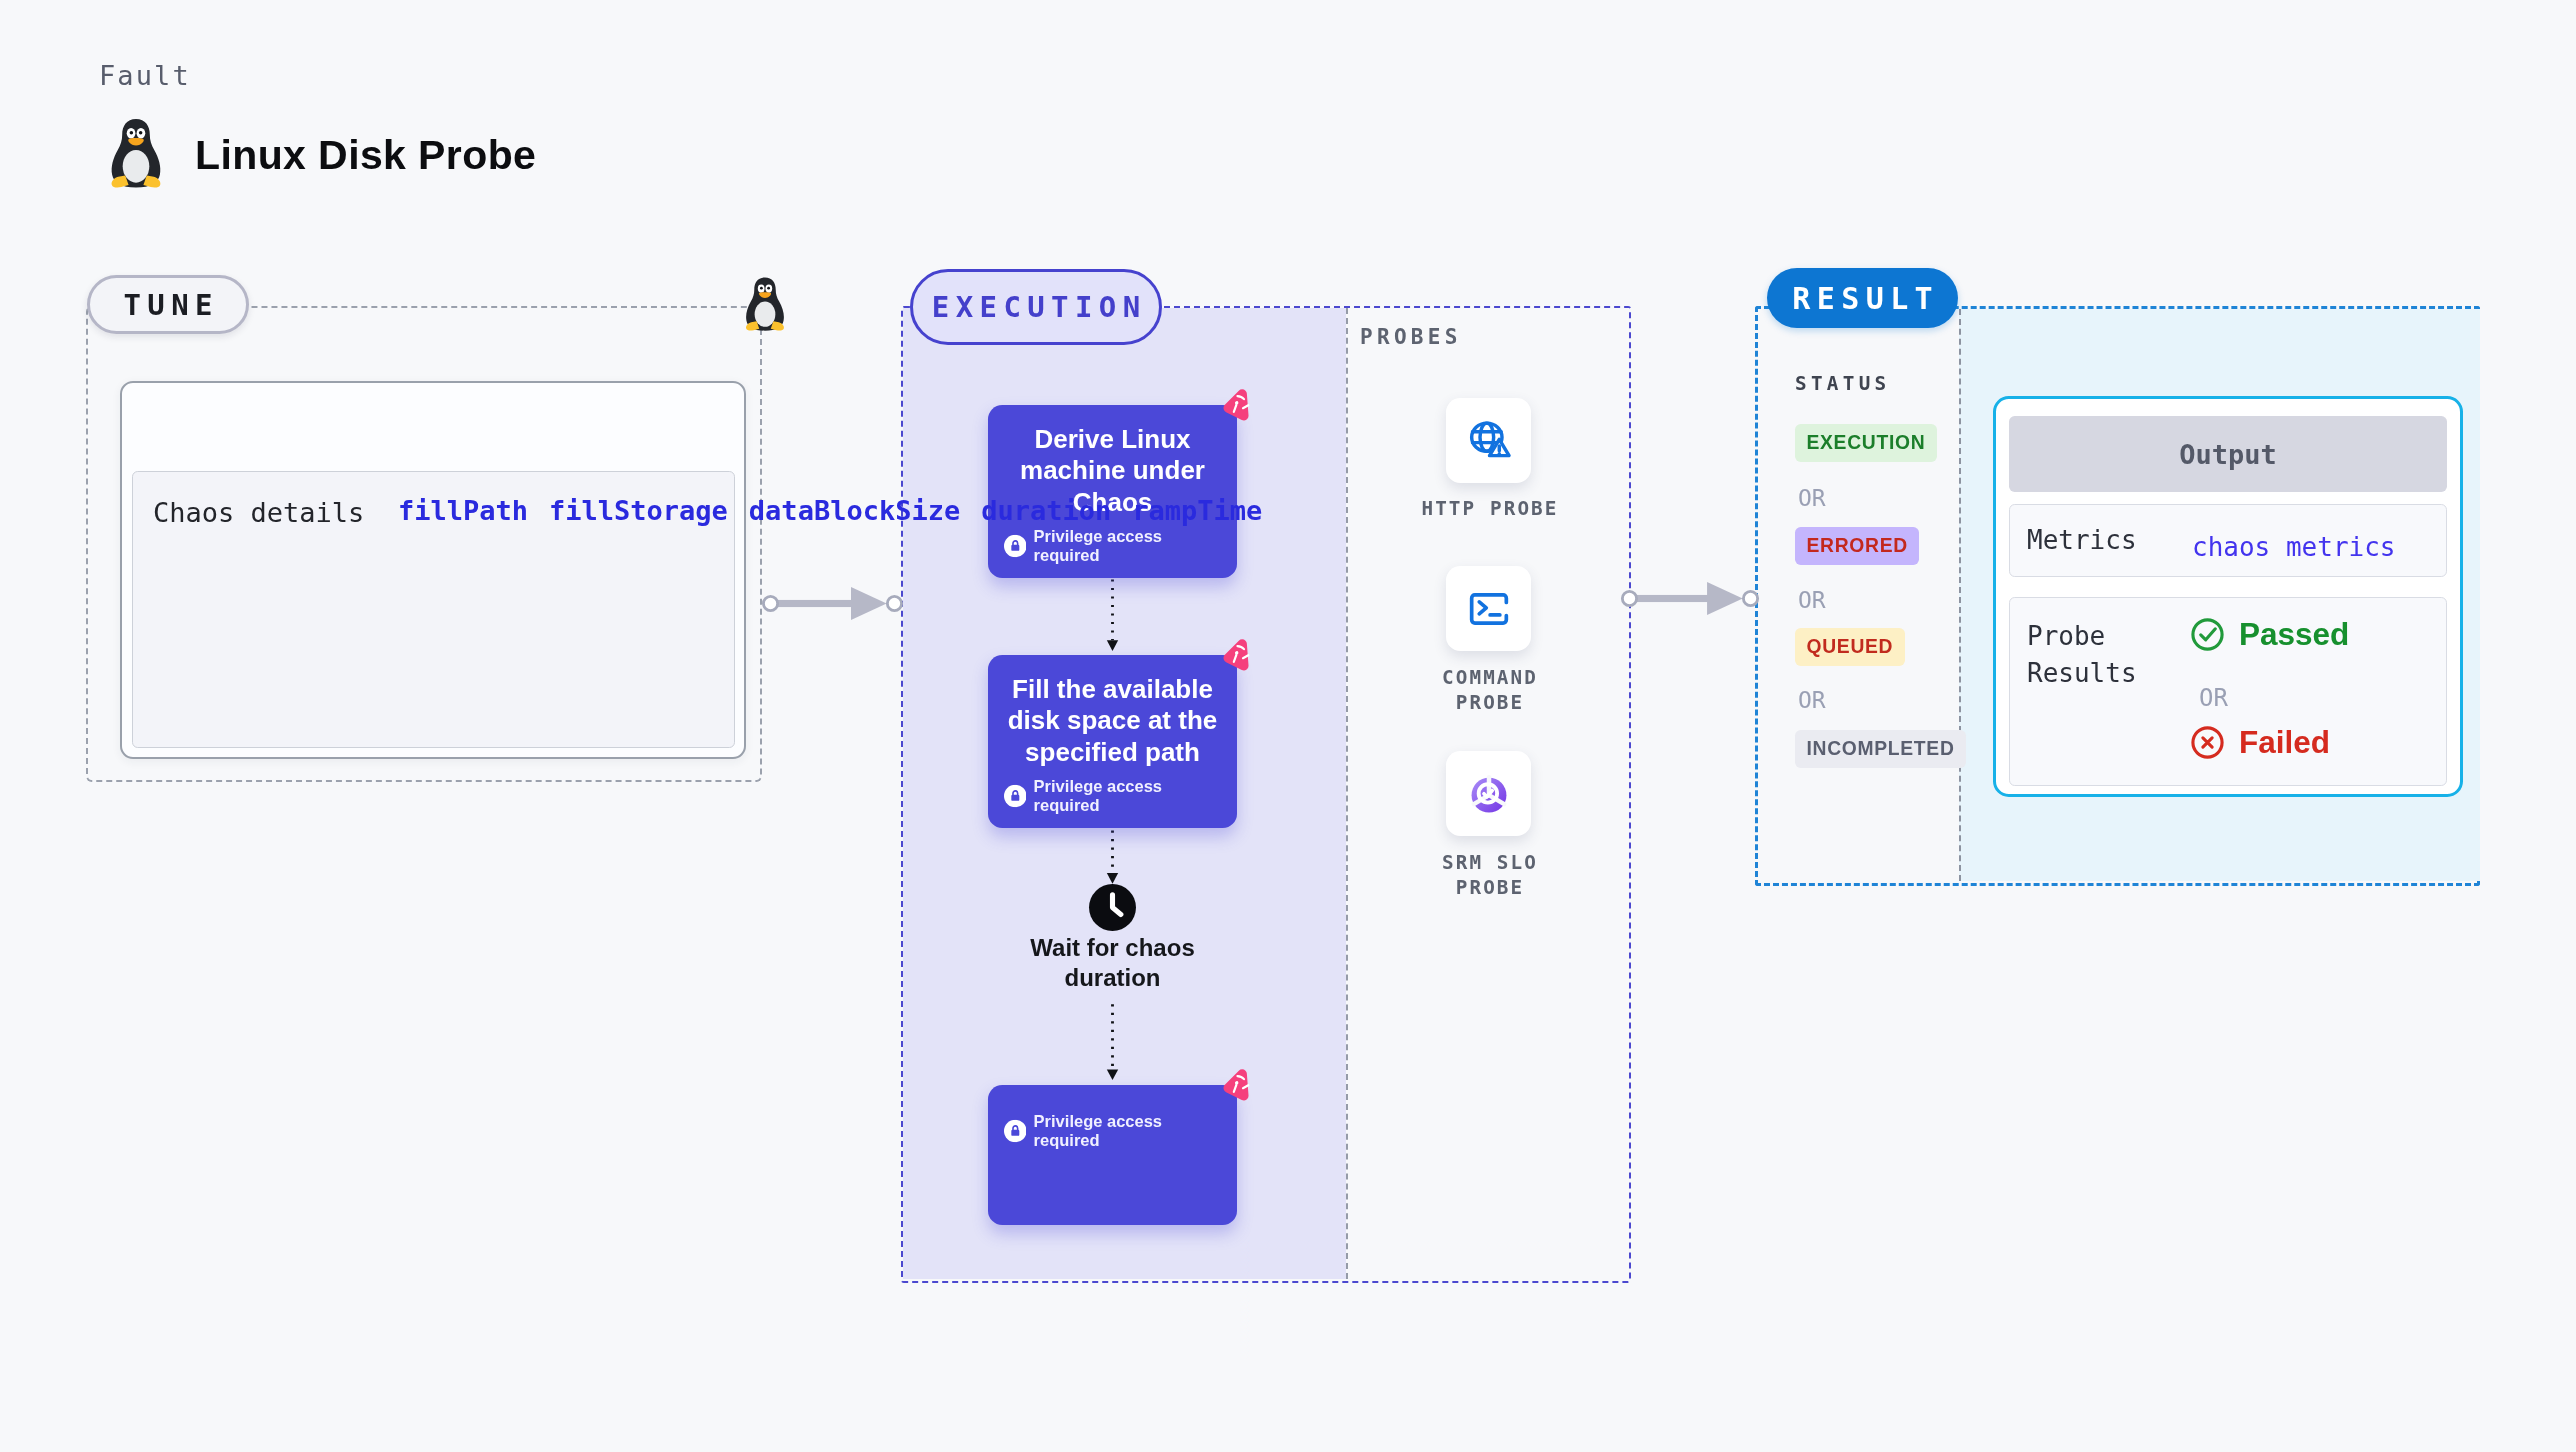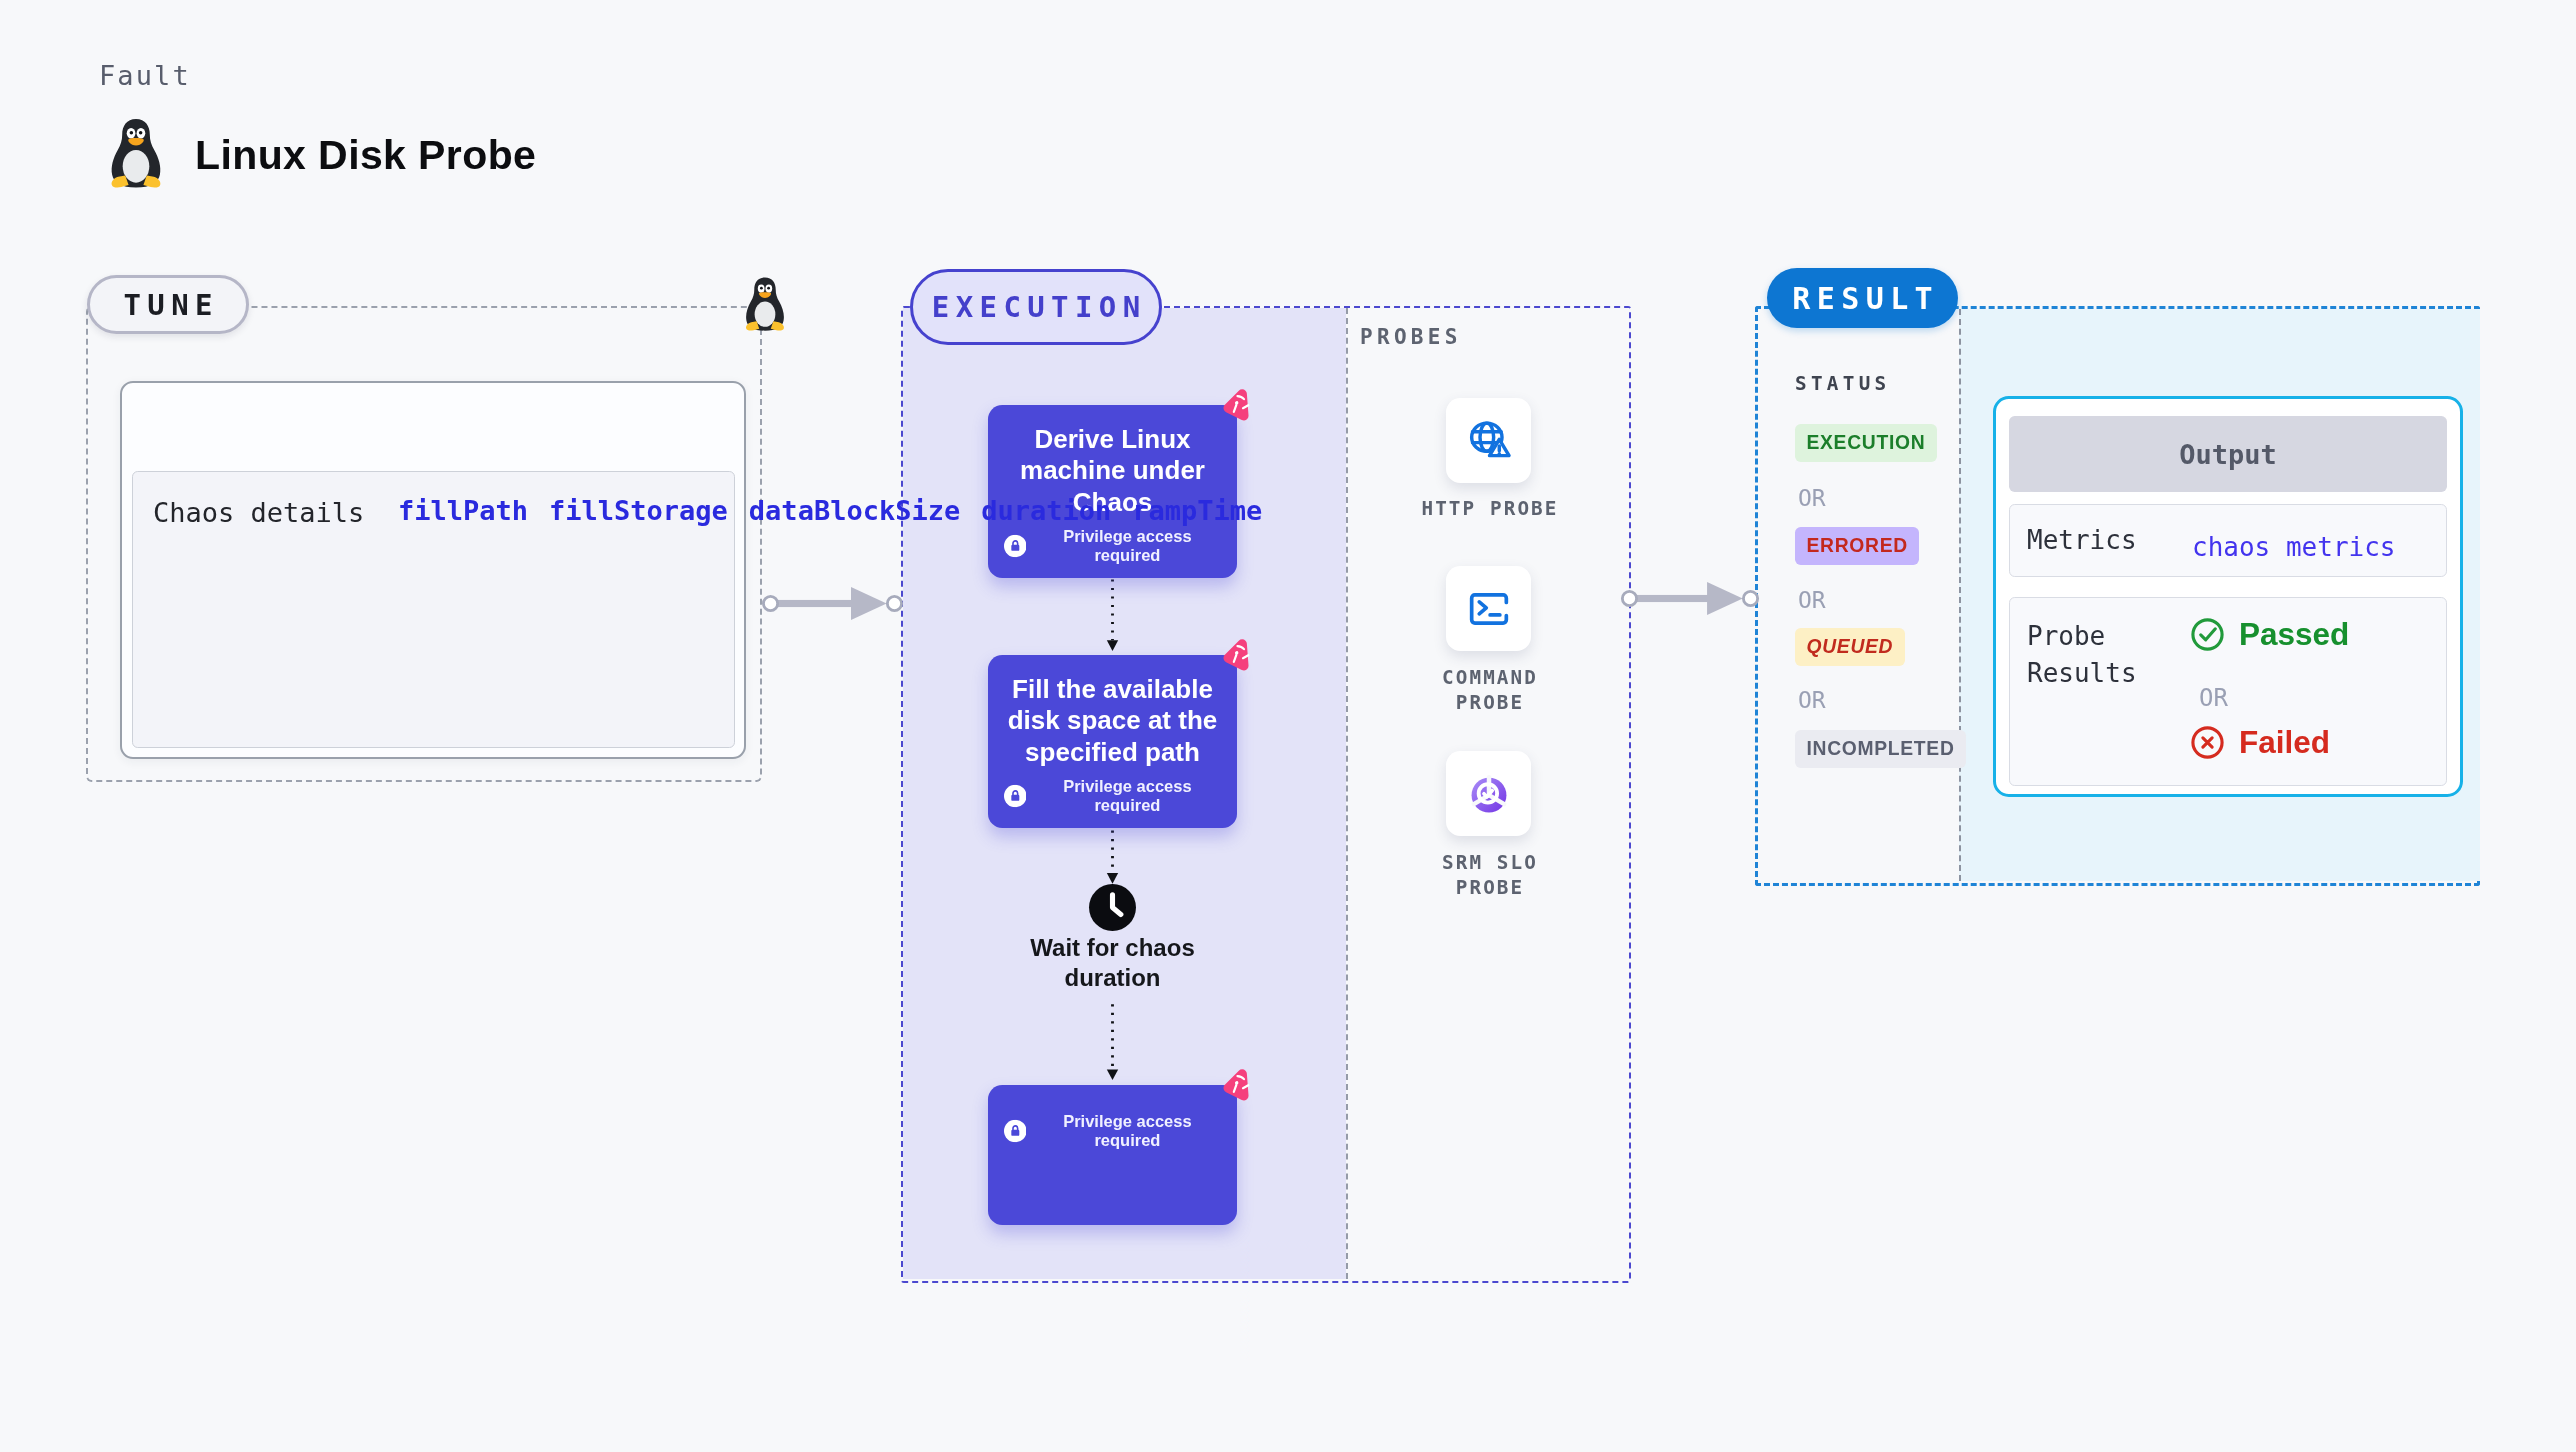--- a/index.html
+++ b/index.html
@@ -41,21 +41,21 @@
   .exec-box { left:901px; top:306px; width:730px; height:977px; border:2.9px dashed #4b48cf; border-radius:2.9px; }
   .lav-panel    { left:0; top:0; width:443px; height:971px; background:#e3e3f8; }
   .probes-panel { left:443px; top:0; width:281px; height:971px; border-left:2.1px dashed #959ba7; }
   .exec-card {
     left:85px; width:249px; min-height:140px; background:#4b48d8; border-radius:14.3px;
     padding:18.6px 15.8px 13px; z-index:3; box-shadow:0 8.6px 15.8px rgba(75,72,216,.28);
     display:flex; flex-direction:column; align-items:center;
   }
   .exec-card .step-title { color:#fff; font-size:26px; line-height:31.5px; font-weight:bold; text-align:center; }
   .exec-note { margin-top:8.6px; display:flex; align-items:center; gap:7.2px; }
-  .exec-note .note-text { color:#f0f0ff; font-size:16.5px; font-weight:600;text-align:center; }
+  .exec-note .note-text { color:#f0f0ff; font-size:16.5px; font-weight:600; }
   .chaos-badge { position:absolute; top:-19.3px; right:-19.3px; width:39px; height:39px; }
 
   .wait-label { left:95px; top:625px; width:229px; text-align:center;
                 font-size:24px; line-height:30px; font-weight:bold; color:#15171b; z-index:3;}
 
   .probes-title { left:457px; top:16.5px; font-size:21px; font-weight:bold; color:#5d6370;
                   letter-spacing:4.3px; font-family:"DejaVu Sans Mono", monospace; }
   .probe-card { left:543px; width:85px; height:85px; background:#ffffff; border-radius:14.3px;
                 box-shadow:0 5.7px 13px rgba(52,60,100,.13);
                 display:flex; align-items:center; justify-content:center; }
@@ -65,21 +65,21 @@
 
   
   .result-box { left:1755px; top:306px; width:725px; height:580px; border:3.6px dashed #1f84d6; border-radius:2.9px; }
   .blue-panel { left:201px; top:0; width:521px; height:572px; background:#e7f4fb; border-left:2.1px dashed #8d93a0; }
   .status-title { left:37px; top:63px; font-size:19.3px; font-weight:bold; letter-spacing:4.3px; color:#3f4450;
                   font-family:"DejaVu Sans Mono", monospace; }
   .status-badge { left:37px; display:inline-block; padding:7.9px 11.5px; border-radius:5.7px;
                   font-size:19.3px; font-weight:bold; letter-spacing:0.7px; }
   .st-completed   { background:#def3dd; color:#1b7e2a; }
   .st-errored     { background:#c4b5fd; color:#c3281e; }
-  .st-queued      { background:#fdf0c5; color:#c12b1e;font-style:italic; }
+  .st-queued      { background:#fdf0c5; color:#c12b1e; }
   .st-incompleted { background:#eaebf1; color:#5a5f70; }
   .or-label { left:40px; font-size:23px; color:#9aa0b4; font-family:"DejaVu Sans Mono", monospace; }
 
   .output-card { left:235px; top:87px; width:470px; height:401px; background:#ffffff;
                  border:3.6px solid #17b1e8; border-radius:15.8px; padding:13px; z-index:2; }
   .out-header { margin-top:4.3px; height:76px; background:#d6d7e1; border-radius:5.7px;
                 display:flex; align-items:center; justify-content:center;
                 font-size:27px; font-weight:bold; color:#545968; }
   .out-row { background:#f8f9fc; border:1.4px solid #d9dce4; border-radius:5.7px; }
   .metrics-row { margin-top:11.5px; height:73px; display:flex; align-items:center; }

